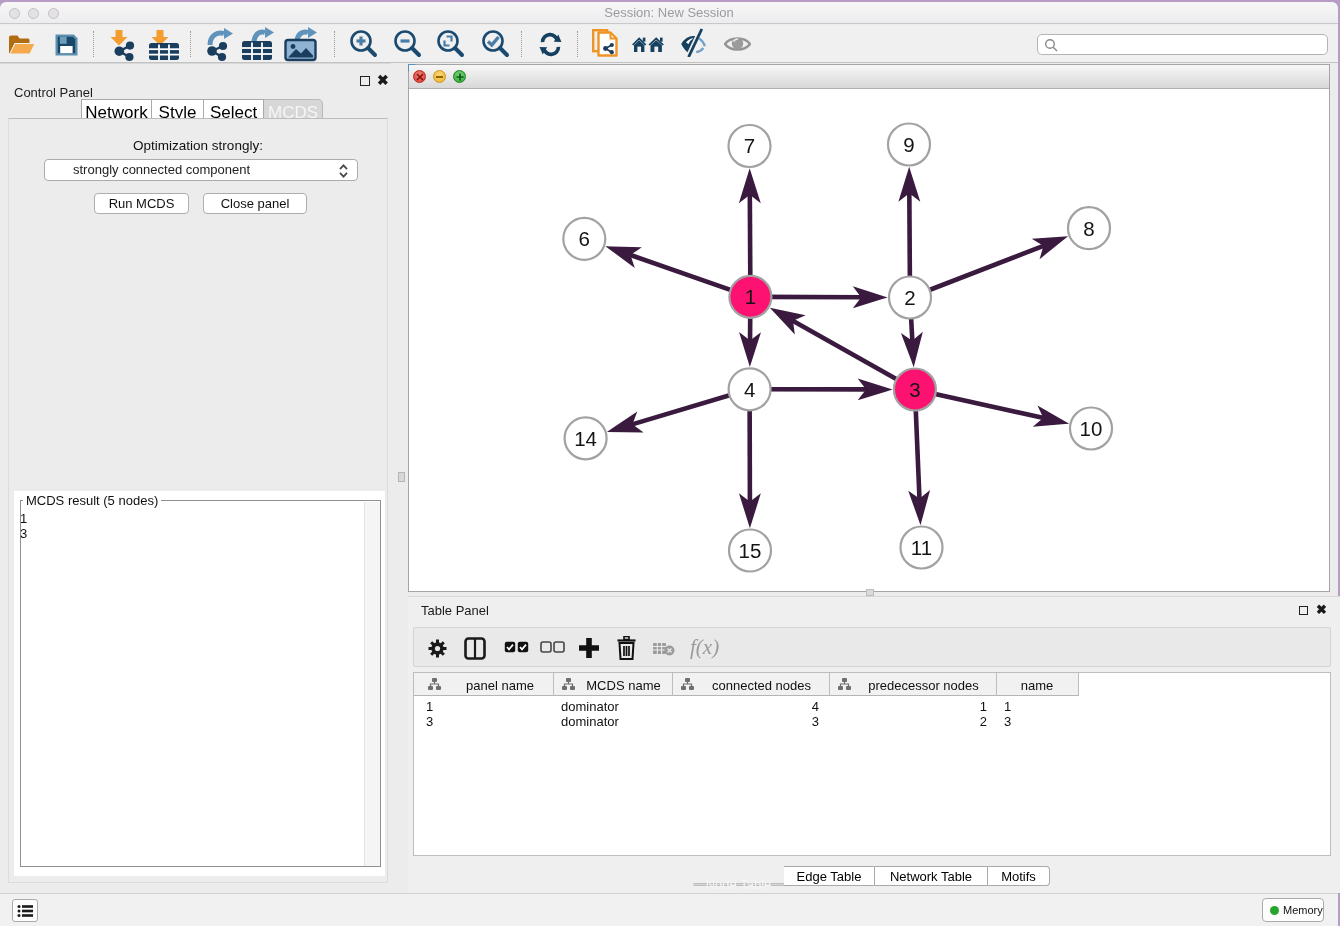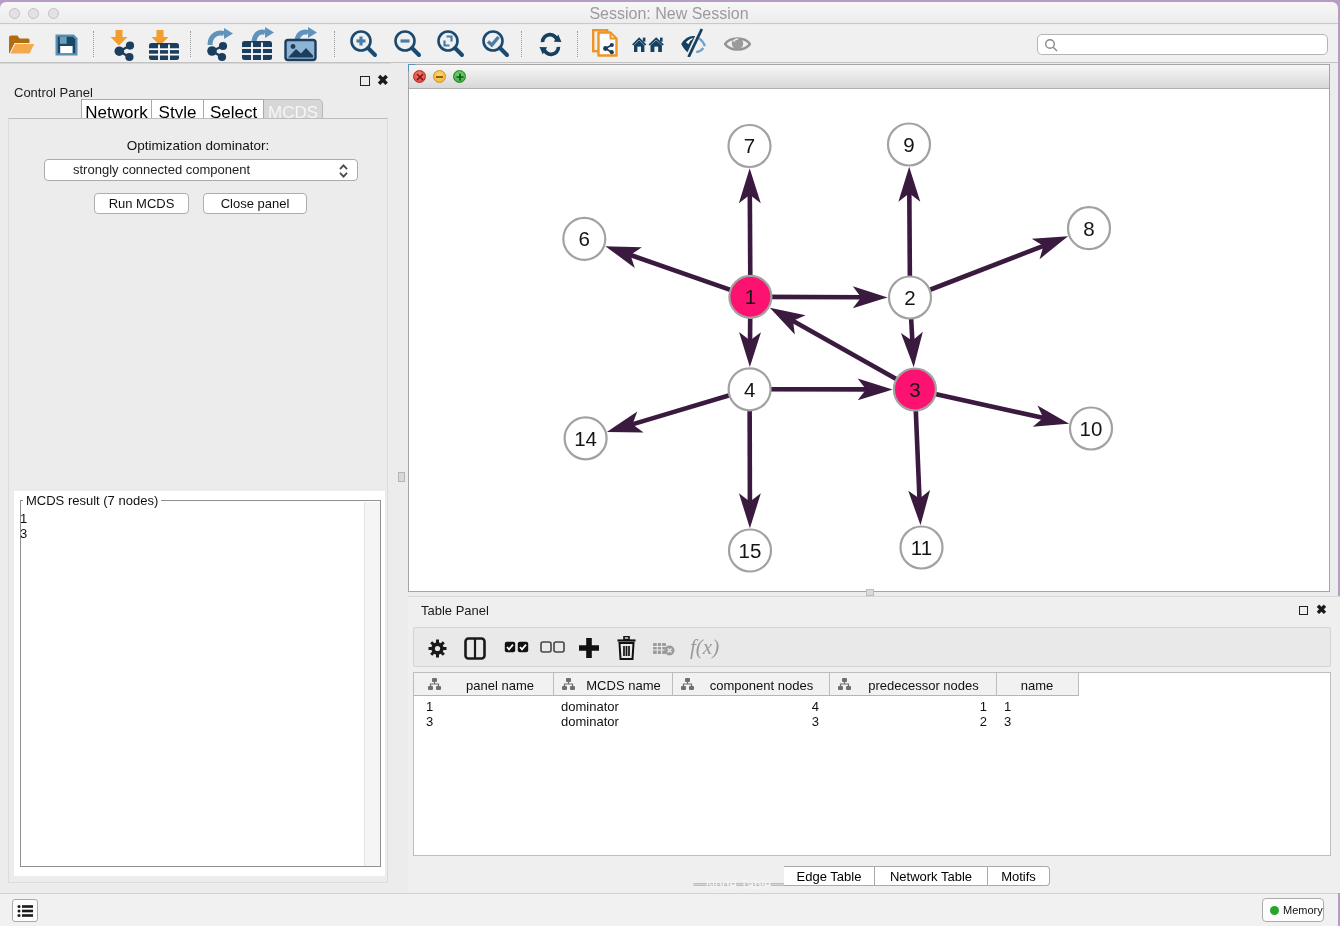--- a/index.html
+++ b/index.html
@@ -13,21 +13,21 @@
 
 <div class="abs" style="left:0;top:0;width:1340px;height:3px;background:#b79cc6;"></div>
 <div class="abs" style="left:0;top:0;width:12px;height:12px;background:#b79cc6;"></div>
 <div class="abs" style="right:0;top:0;width:12px;height:12px;background:#b79cc6;"></div>
 <div class="abs" style="right:0;top:0;width:2px;height:926px;background:#b79cc6;"></div>
 
 <div class="abs" style="left:0;top:2px;width:1338px;height:22px;background:linear-gradient(#f8f7f8,#ecebed);border-bottom:1px solid #c9c8ca;border-radius:6px 6px 0 0;">
   <div class="abs" style="left:9px;top:6px;width:11px;height:11px;border-radius:50%;background:#e3e1e3;border:1px solid #c3c1c3;"></div>
   <div class="abs" style="left:28px;top:6px;width:11px;height:11px;border-radius:50%;background:#e3e1e3;border:1px solid #c3c1c3;"></div>
   <div class="abs" style="left:48px;top:6px;width:11px;height:11px;border-radius:50%;background:#e3e1e3;border:1px solid #c3c1c3;"></div>
-  <div style="text-align:center;font-size:16px;color:#9c9a9d;padding-top:3px;">Session: New Session</div>
+  <div style="text-align:center;font-size:13px;color:#9c9a9d;padding-top:3px;">Session: New Session</div>
 </div>
 
 <div class="abs" id="toolbar" style="left:0;top:25px;width:1338px;height:38px;background:#f0f0f0;border-bottom:1px solid #c2c2c2;">
 
   <svg class="abs" style="left:8px;top:9px;" width="29" height="21" viewBox="0 0 29 21">
     <path d="M1 19.5 L1 3.5 Q1 1.5 3 1.5 L9.5 1.5 L11.5 4.5 L20 4.5 Q21.5 4.5 21.5 6 L21.5 9 L6.5 9 L1.8 19.5 Z" fill="#b06c10"></path>
     <path d="M7 9.5 L27 9.5 L21.8 20 L1.6 20 Z" fill="#f5a94d" stroke="#f0f0f0" stroke-width="1"></path>
   </svg>
 
   <svg class="abs" style="left:54px;top:8px;" width="25" height="24" viewBox="0 0 25 24">
@@ -203,35 +203,35 @@
   <div class="abs" style="left:377px;top:8px;font-size:14px;font-weight:bold;color:#1a1a1a;">✖</div>
 
   <div class="abs" style="left:81px;top:35px;height:28px;display:flex;font-size:17px;">
     <div style="width:70px;background:#fff;border:1px solid #a9a9a9;border-right:none;display:flex;align-items:center;justify-content:center;">Network</div>
     <div style="width:52px;background:#fff;border:1px solid #a9a9a9;border-right:none;display:flex;align-items:center;justify-content:center;">Style</div>
     <div style="width:61px;background:#fff;border:1px solid #a9a9a9;display:flex;align-items:center;justify-content:center;">Select</div>
     <div style="width:59px;background:#d7d7d7;border:1px solid #b9b9b9;border-left:none;border-radius:0 5px 0 0;display:flex;align-items:center;justify-content:center;color:#f6f6f6;">MCDS</div>
   </div>
 
   <div class="abs" style="left:8px;top:54px;width:380px;height:765px;background:#ececec;border:1px solid #dcdcdc;border-top:1px solid #bcbcbc;">
-    <div style="text-align:center;margin-top:19px;font-size:13.5px;color:#111;">Optimization dominator:</div>
+    <div style="text-align:center;margin-top:19px;font-size:13.5px;color:#111;">Optimization strongly:</div>
     <div class="abs" style="left:35px;top:40px;width:314px;height:22px;background:#fff;border:1px solid #ababab;border-radius:4px;font-size:13px;color:#222;line-height:20px;padding-left:28px;">strongly connected component
       <svg class="abs" style="right:8px;top:3px;" width="11" height="16" viewBox="0 0 11 16">
           <g fill="none" stroke="#4a4a4a" stroke-width="1.8">
             <path d="M2 6.2 L5.5 2.4 L9 6.2"></path>
             <path d="M2 9.8 L5.5 13.6 L9 9.8"></path>
           </g>
         </svg>
     </div>
     <div class="abs" style="left:85px;top:74px;width:95px;height:21px;background:#fff;border:1px solid #adadad;border-radius:4px;font-size:13px;text-align:center;line-height:19px;color:#111;">Run MCDS</div>
     <div class="abs" style="left:194px;top:74px;width:104px;height:21px;background:#fff;border:1px solid #adadad;border-radius:4px;font-size:13px;text-align:center;line-height:19px;color:#111;">Close panel</div>
 
     <div class="abs" style="left:5px;top:372px;width:371px;height:385px;background:#fff;">
       <div class="abs" style="left:6px;top:9px;width:361px;height:367px;border:1px solid #8f8f8f;"></div>
-      <div class="abs" style="left:9px;top:2px;background:#fff;padding:0 3px;font-size:13px;color:#111;">MCDS result (7 nodes)</div>
+      <div class="abs" style="left:9px;top:2px;background:#fff;padding:0 3px;font-size:13px;color:#111;">MCDS result (5 nodes)</div>
       <div class="abs" style="left:6px;top:20px;font-size:13px;color:#111;line-height:15px;">1<br>3</div>
       <div class="abs" style="left:350px;top:11px;width:16px;height:364px;background:#f5f5f5;border-left:1px solid #e2e2e2;"></div>
     </div>
   </div>
 </div>
 
 <div class="abs" style="left:398px;top:472px;width:7px;height:10px;background:#d8d8d8;border:1px solid #b5b5b5;"></div>
 
 <div class="abs" style="left:408px;top:64px;width:922px;height:528px;background:#fff;border:1px solid #a5a5a5;">
   <svg class="abs" style="left:-1px;top:-1px;" width="8" height="8" viewBox="0 0 8 8">
@@ -414,21 +414,21 @@
     <svg class="abs" style="left:267px;top:5px;" width="13" height="12" viewBox="0 0 13 12">
         <g fill="#6f6f6f">
           <rect x="4" y="0" width="5" height="4" rx="1"></rect>
           <rect x="0" y="8" width="5" height="4" rx="1"></rect>
           <rect x="8" y="8" width="5" height="4" rx="1"></rect>
         </g>
         <g stroke="#6f6f6f" stroke-width="1.2" fill="none">
           <path d="M6.5 4 L6.5 6 M2.5 8 L2.5 6 L10.5 6 L10.5 8"></path>
         </g>
       </svg>
-    <div class="abs" style="left:286px;top:5px;width:123px;text-align:center;">component nodes</div>
+    <div class="abs" style="left:286px;top:5px;width:123px;text-align:center;">connected nodes</div>
     <svg class="abs" style="left:424px;top:5px;" width="13" height="12" viewBox="0 0 13 12">
         <g fill="#6f6f6f">
           <rect x="4" y="0" width="5" height="4" rx="1"></rect>
           <rect x="0" y="8" width="5" height="4" rx="1"></rect>
           <rect x="8" y="8" width="5" height="4" rx="1"></rect>
         </g>
         <g stroke="#6f6f6f" stroke-width="1.2" fill="none">
           <path d="M6.5 4 L6.5 6 M2.5 8 L2.5 6 L10.5 6 L10.5 8"></path>
         </g>
       </svg>

